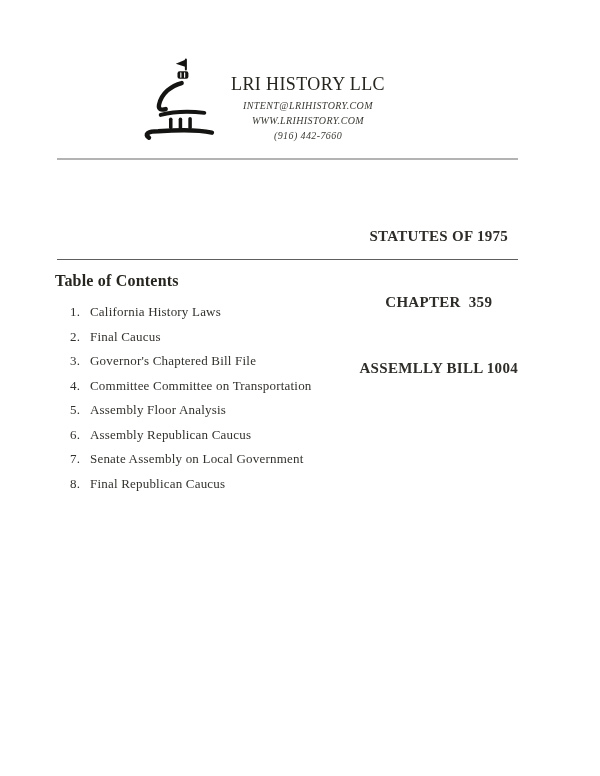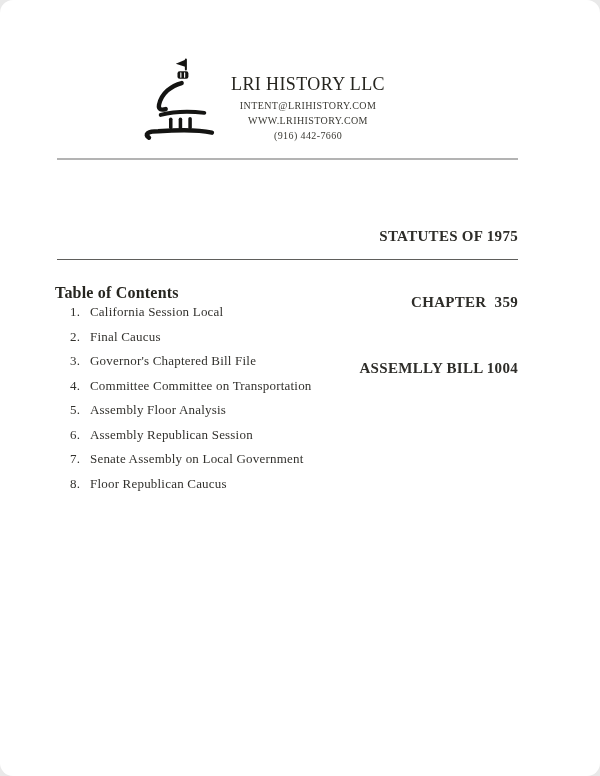--- a/index.html
+++ b/index.html
@@ -6,21 +6,20 @@
   html, body { background: #e9e9e9; }
   .page {
     position: relative;
     width: 600px;
     height: 776px;
     background: #ffffff;
     margin: 0 auto;
     font-family: "Liberation Serif", "DejaVu Serif", serif;
     color: #2b2a28;
     overflow: hidden;
-    border-radius: 13px;
   }
 
   
   .logo-wrap {
     position: absolute;
     left: 138px;
     top: 56px;
     width: 84px;
     height: 86px;
   }
@@ -38,20 +37,21 @@
     letter-spacing: 0.4px;
     color: #26251f;
     line-height: 22px;
   }
   .contact-line {
     font-size: 10px;
     letter-spacing: 0.4px;
     color: #3a3933;
     line-height: 14px;
     margin-top: 1px;
+    font-style: italic;
   }
   .contact-line.first { margin-top: 4px; }
 
   
   .rule-1 {
     position: absolute;
     left: 57px;
     top: 158px;
     width: 461px;
     height: 2px;
@@ -64,39 +64,38 @@
     width: 461px;
     height: 1px;
     background: #5f5e5c;
   }
 
   
   .bill-block {
     position: absolute;
     top: 181px;
     right: 82px;
-    text-align: right;
+    text-align: center;
     font-weight: bold;
     font-size: 15px;
     letter-spacing: 0.3px;
     line-height: 22px;
     color: #2e2d29;
     white-space: pre;
   }
 
   
   .toc-title {
     position: absolute;
     left: 55px;
     top: 272px;
     font-weight: bold;
     font-size: 16px;
     letter-spacing: 0.2px;
     color: #26251f;
-    margin-top: 12px;
   }
   .toc-list {
     position: absolute;
     left: 70px;
     top: 304px;
     width: 420px;
   }
   .toc-row {
     display: flex;
     align-items: baseline;
@@ -154,45 +153,45 @@
     <div>ASSEMLLY BILL 1004</div>
   </div>
 
   <div class="rule-2"></div>
 
   <div class="toc-title">Table of Contents</div>
 
   <div class="toc-list">
     <div class="toc-row">
       <span class="toc-num">1.</span>
-      <span class="toc-label">California Session Local</span>
+      <span class="toc-label">California History Laws</span>
     </div>
     <div class="toc-row">
       <span class="toc-num">2.</span>
       <span class="toc-label">Final Caucus</span>
     </div>
     <div class="toc-row">
       <span class="toc-num">3.</span>
       <span class="toc-label">Governor's Chaptered Bill File</span>
     </div>
     <div class="toc-row">
       <span class="toc-num">4.</span>
       <span class="toc-label">Committee Committee on Transportation</span>
     </div>
     <div class="toc-row">
       <span class="toc-num">5.</span>
       <span class="toc-label">Assembly Floor Analysis</span>
     </div>
     <div class="toc-row">
       <span class="toc-num">6.</span>
-      <span class="toc-label">Assembly Republican Session</span>
+      <span class="toc-label">Assembly Republican Caucus</span>
     </div>
     <div class="toc-row">
       <span class="toc-num">7.</span>
       <span class="toc-label">Senate Assembly on Local Government</span>
     </div>
     <div class="toc-row">
       <span class="toc-num">8.</span>
-      <span class="toc-label">Floor Republican Caucus</span>
+      <span class="toc-label">Final Republican Caucus</span>
     </div>
   </div>
 
 </div>
 
 </body></html>

